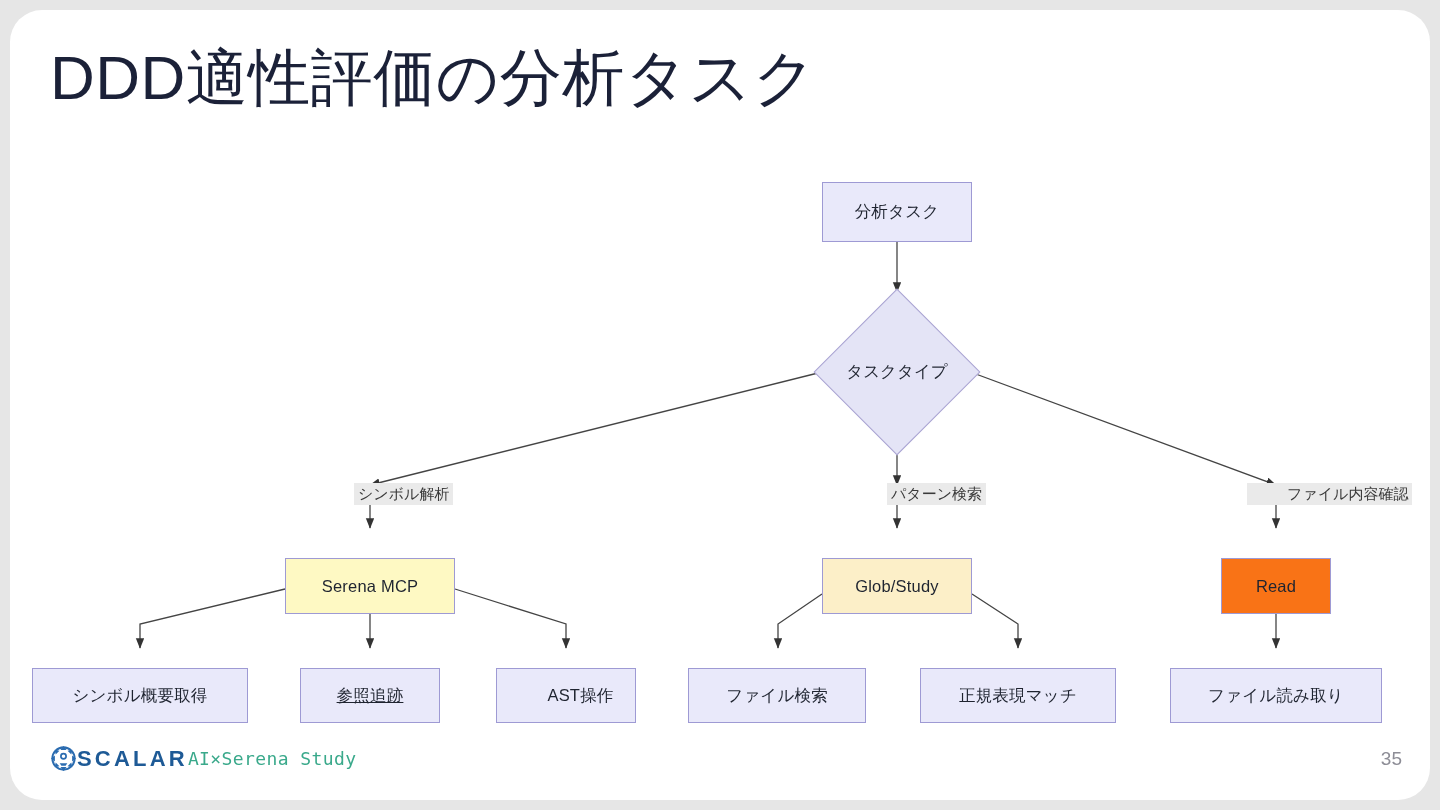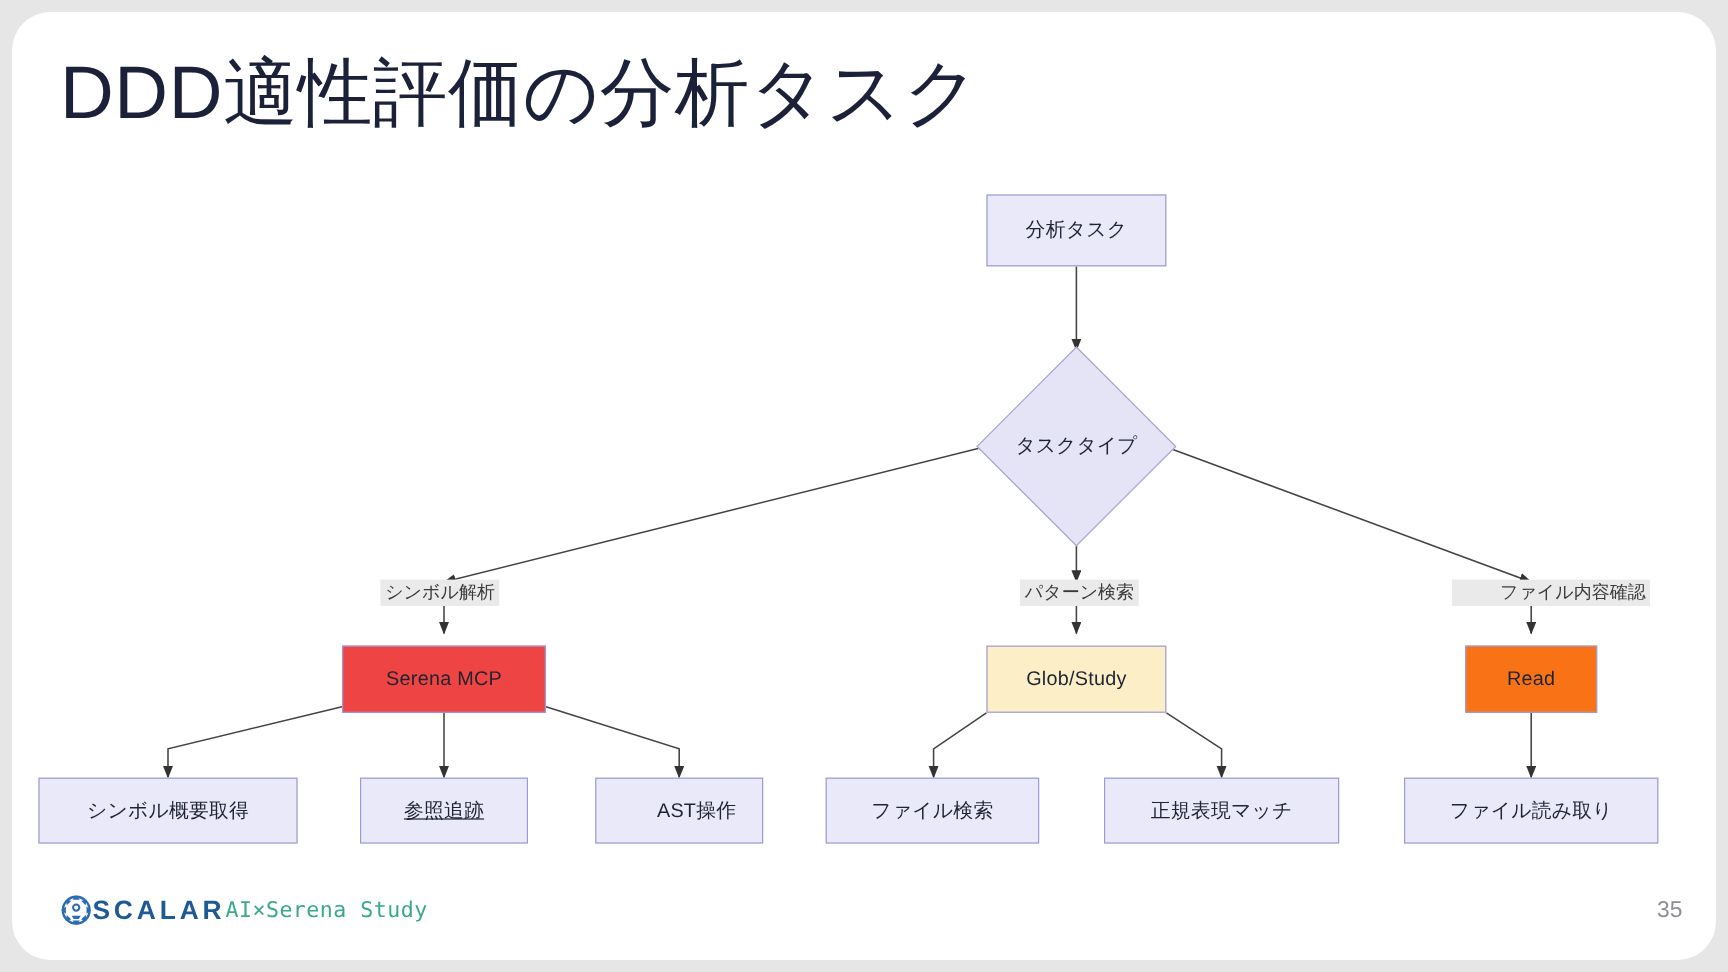--- a/index.html
+++ b/index.html
@@ -36,22 +36,23 @@
     box-sizing: border-box;
     display: flex;
     align-items: center;
     justify-content: center;
     border: 1.3px solid #9e9ad4;
     font-size: 16.5px;
     color: #1f2430;
     text-align: right;
     background: #e9e9fa;
     letter-spacing: 0.2px;
-  }
-  .node.green  { background: #ef4444; }
+    margin-top: 20px;
+  }
+  .node.green  { background: #fef9c3; }
   .node.yellow { background: #fcefc8; }
   .node.blue   { background: #f97316; }
 
   .diamond-wrap {
     position: absolute;
     display: flex;
     align-items: center;
     justify-content: center;
   }
   .diamond-shape {
@@ -72,20 +73,21 @@
     white-space: nowrap;
   }
   .edge-label {
     position: absolute;
     background: #eaeaea;
     color: #3a3a3a;
     font-size: 15px;
     padding: 1px 4px;
     white-space: nowrap;
     line-height: 1.35;
+    margin-left: 37px;
   }
   svg.links {
     position: absolute;
     left: 0; top: 0;
     width: 1420px; height: 790px;
     pointer-events: none;
   }
   
   #footer-left {
     position: absolute;

